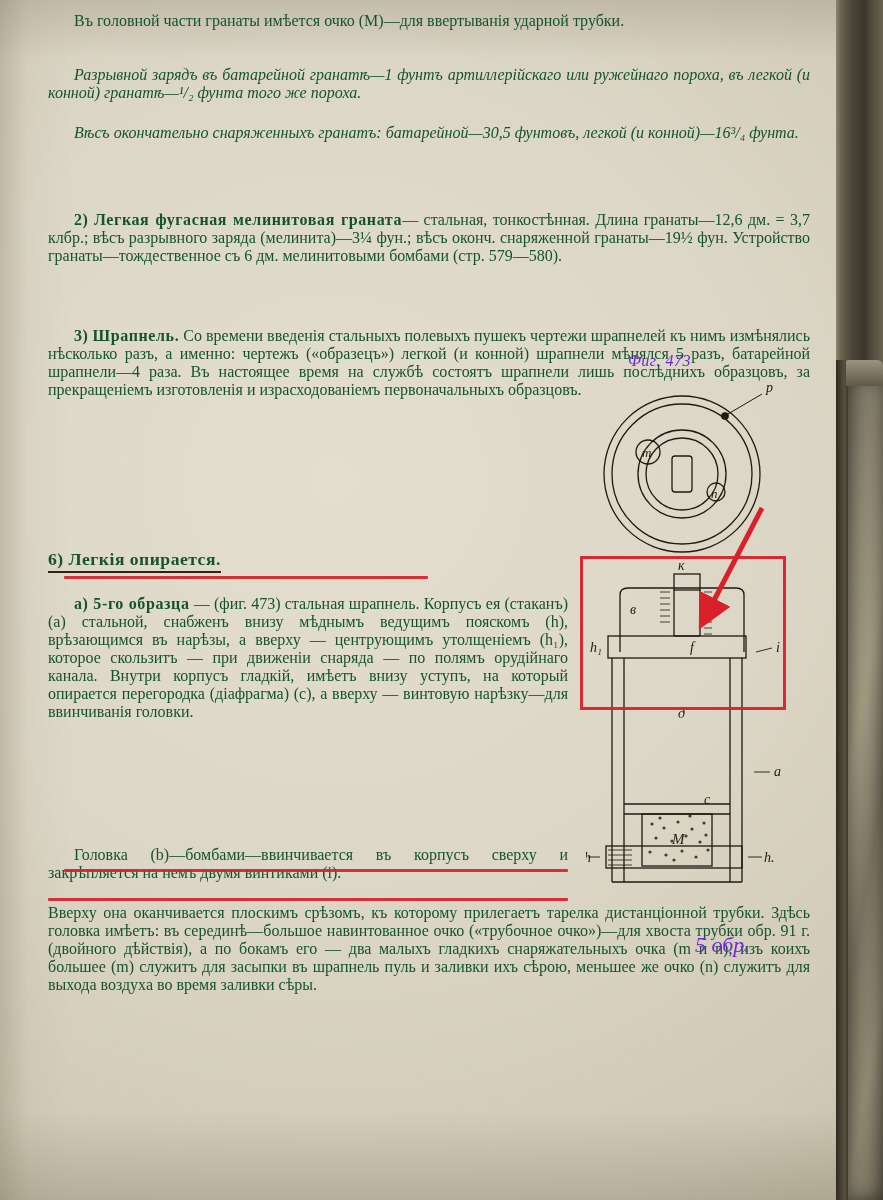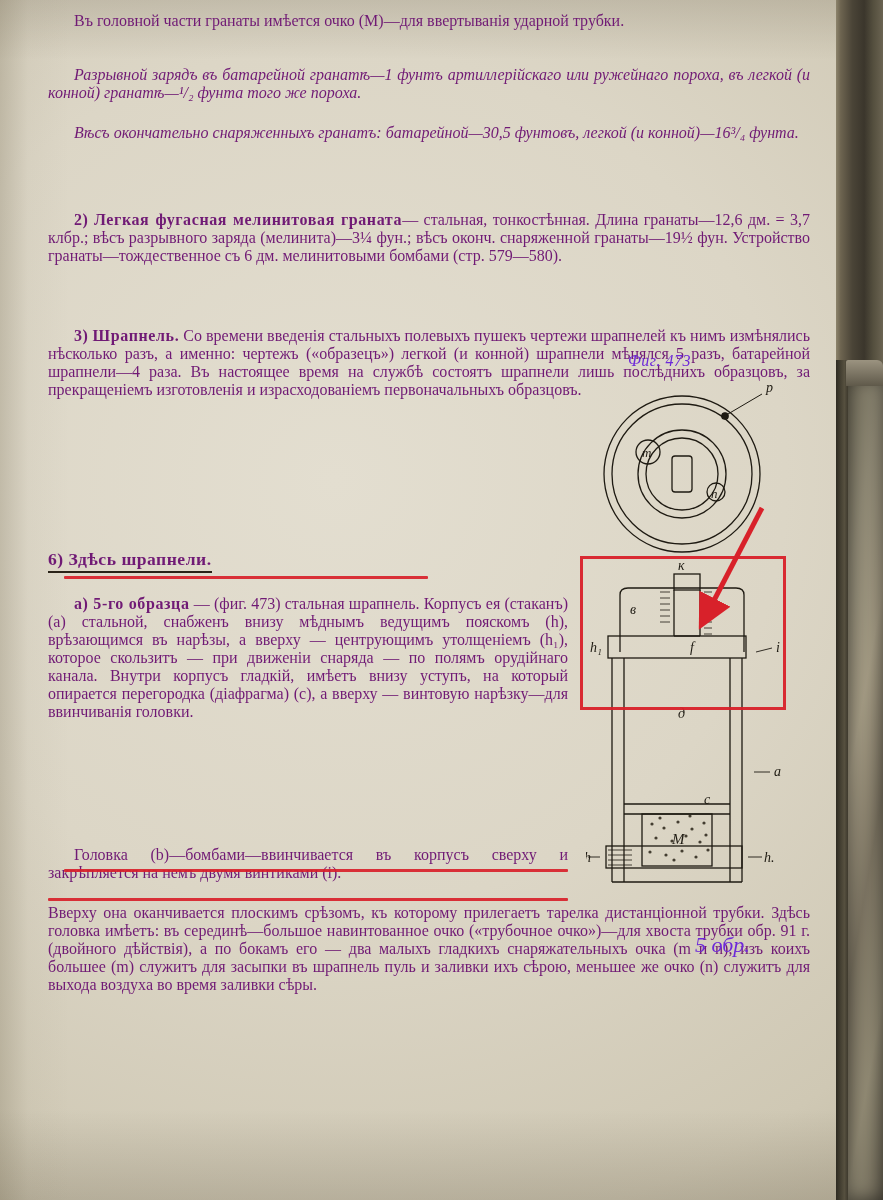--- a/index.html
+++ b/index.html
@@ -67,21 +67,21 @@
   .bold-spaced {
     font-weight: bold;
     letter-spacing: 0.6px;
   }
   .sec-head {
     font-weight: bold;
     letter-spacing: 0.5px;
   }
 
   
-  .blk { position: absolute; color:#701a75; text-align: justify; }
+  .blk { position: absolute; color:#14532d; text-align: justify; }
   .full { left: 48px; width: 762px; }
   .narrow { left: 48px; width: 520px; }
 
   
   .u-head {
     display: inline-block;
     border-bottom: 2px solid #2a2318;
     padding-bottom: 1px;
   }
 
@@ -169,21 +169,21 @@
       <span class="bold-spaced">Шрапнель.</span><span> Со времени введенія стальныхъ полевыхъ пушекъ чертежи шрапнелей къ нимъ измѣнялись нѣсколько разъ, а именно: чертежъ («образецъ») легкой (и конной) шрапнели мѣнялся 5 разъ, батарейной шрапнели—4 раза. Въ настоящее время на службѣ состоятъ шрапнели лишь послѣднихъ образцовъ, за прекращеніемъ изготовленія и израсходованіемъ первоначальныхъ образцовъ.</span>
     </p>
   </div>
 
   <div class="blk narrow" style="top:327px; width:520px; height:0; overflow:hidden;"></div>
 
 
   <div class="blk" style="left:48px; top:549px; width:520px;">
     <span class="sec-head u-head" style="font-size:17.6px;">
       <span>6)</span>
-      <span>Здѣсь шрапнели.</span>
+      <span>Легкія опирается.</span>
     </span>
   </div>
 
   <div class="blk" style="left:48px; top:595px; width:520px; text-align:justify;">
     <p>
       <span class="bold-spaced">а) 5-го образца</span><span> — (фиг. 473) стальная шрапнель. Корпусъ ея (стаканъ) (а) стальной, снабженъ внизу мѣднымъ ведущимъ пояскомъ (h), врѣзающимся въ нарѣзы, а вверху — центрующимъ утолщеніемъ (h₁), которое скользитъ — при движеніи снаряда — по полямъ орудійнаго канала. Внутри корпусъ гладкій, имѣетъ внизу уступъ, на который опирается перегородка (діафрагма) (с), а вверху — винтовую нарѣзку—для ввинчиванія головки.</span>
     </p>
   </div>
 
   <div class="blk" style="left:48px; top:846px; width:520px; text-align:justify;">

